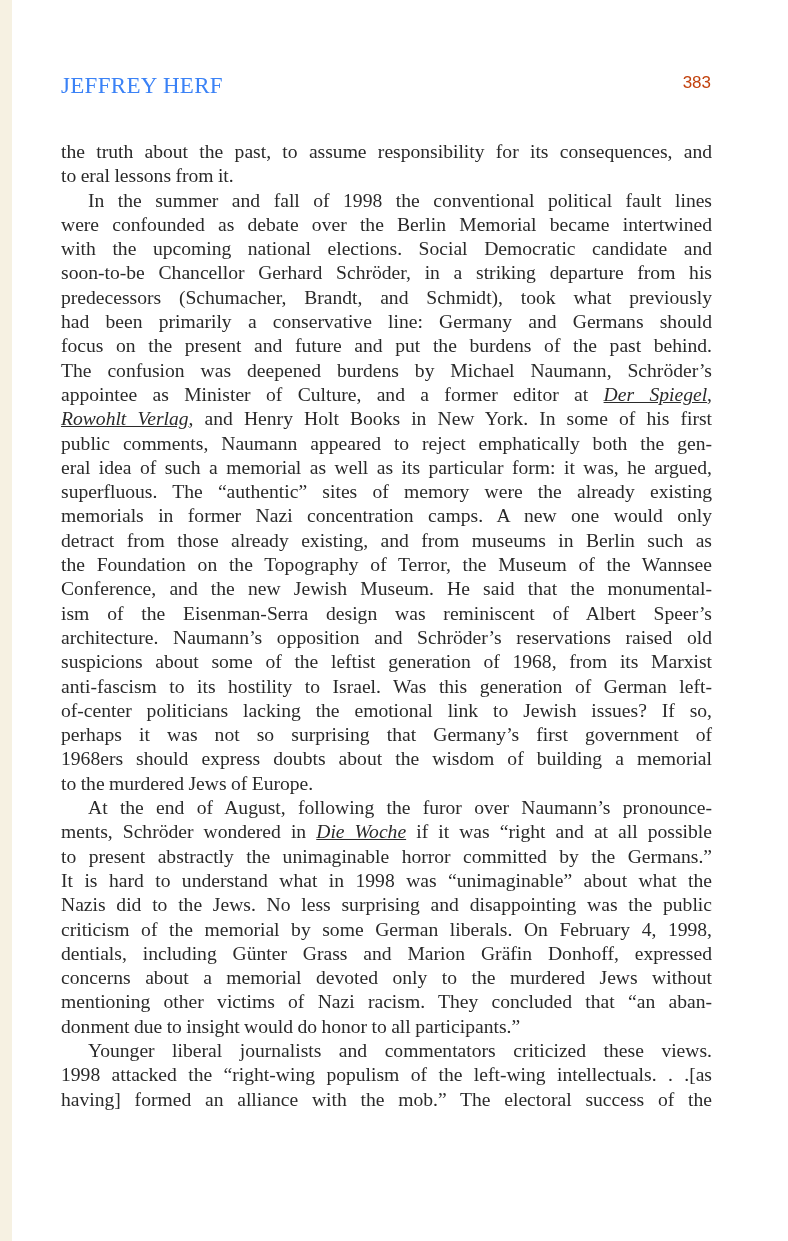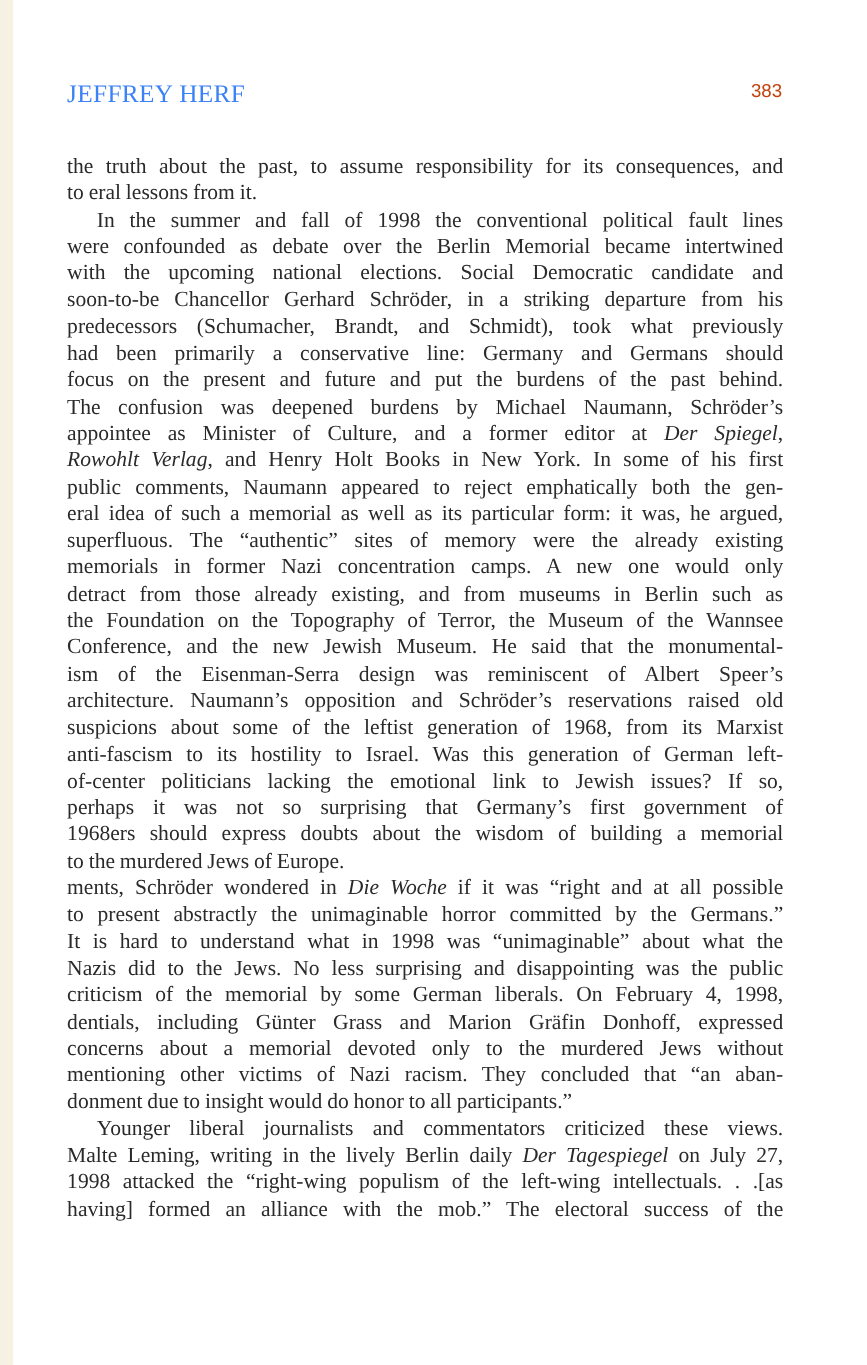--- a/index.html
+++ b/index.html
@@ -64,20 +64,21 @@
       word-spacing: -0.5px;
     }
     .line.last {
       text-align-last: left;
     }
     .line.indent {
       padding-left: 27px;
     }
     .line i {
       font-style: italic;
+      text-decoration: underline;
     }
   </style>
 </head>
 <body>
 
 <div class="edge-strip"></div>
 
 <header class="running-head">
   <span class="running-author">JEFFREY HERF</span>
   <span class="page-number">383</span>
@@ -104,26 +105,26 @@
     <div class="line"><span>the Foundation on the Topography of Terror, the Museum of the Wannsee</span></div>
     <div class="line"><span>Conference, and the new Jewish Museum. He said that the monumental-</span></div>
     <div class="line"><span>ism of the Eisenman-Serra design was reminiscent of Albert Speer’s</span></div>
     <div class="line"><span>architecture. Naumann’s opposition and Schröder’s reservations raised old</span></div>
     <div class="line"><span>suspicions about some of the leftist generation of 1968, from its Marxist</span></div>
     <div class="line"><span>anti-fascism to its hostility to Israel. Was this generation of German left-</span></div>
     <div class="line"><span>of-center politicians lacking the emotional link to Jewish issues? If so,</span></div>
     <div class="line"><span>perhaps it was not so surprising that Germany’s first government of</span></div>
     <div class="line"><span>1968ers should express doubts about the wisdom of building a memorial</span></div>
     <div class="line last"><span>to the murdered Jews of Europe.</span></div>
+    <div class="line indent"><span>At the end of August, following the furor over Naumann’s pronounce-</span></div>
     <div class="line"><span>ments, Schröder wondered in </span><i>Die Woche</i><span> if it was “right and at all possible</span></div>
     <div class="line"><span>to present abstractly the unimaginable horror committed by the Germans.”</span></div>
     <div class="line"><span>It is hard to understand what in 1998 was “unimaginable” about what the</span></div>
     <div class="line"><span>Nazis did to the Jews. No less surprising and disappointing was the public</span></div>
     <div class="line"><span>criticism of the memorial by some German liberals. On February 4, 1998,</span></div>
     <div class="line"><span>dentials, including Günter Grass and Marion Gräfin Donhoff, expressed</span></div>
     <div class="line"><span>concerns about a memorial devoted only to the murdered Jews without</span></div>
     <div class="line"><span>mentioning other victims of Nazi racism. They concluded that “an aban-</span></div>
     <div class="line last"><span>donment due to insight would do honor to all participants.”</span></div>
     <div class="line indent"><span>Younger liberal journalists and commentators criticized these views.</span></div>
-    <div class="line"><span>Malte Leming, writing in the lively Berlin daily </span><i>Der Tagespiegel</i><span> on July 27,</span></div>
     <div class="line"><span>1998 attacked the “right-wing populism of the left-wing intellectuals. . .[as</span></div>
     <div class="line"><span>having] formed an alliance with the mob.” The electoral success of the</span></div>
   </main>
 
 </body></html>

